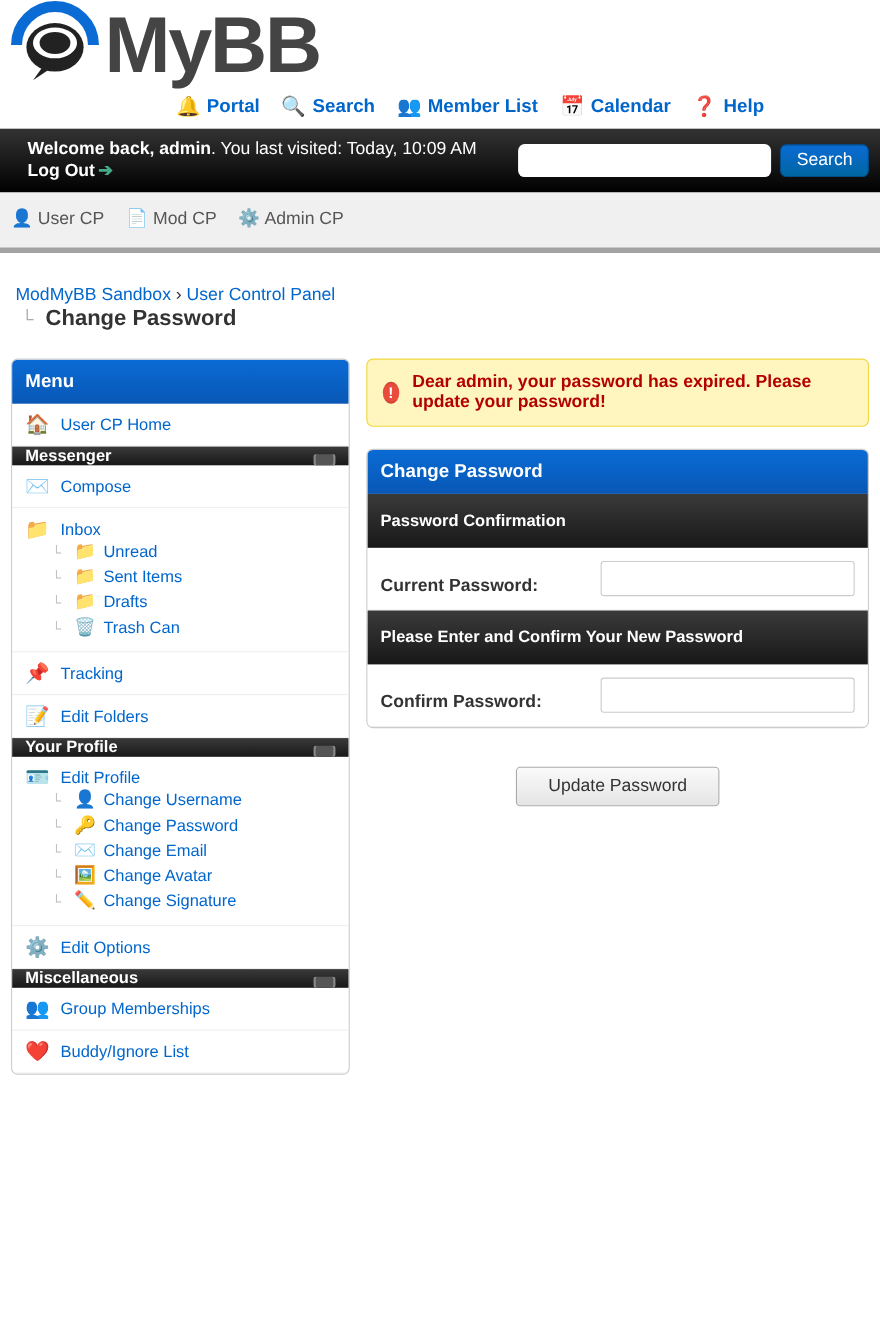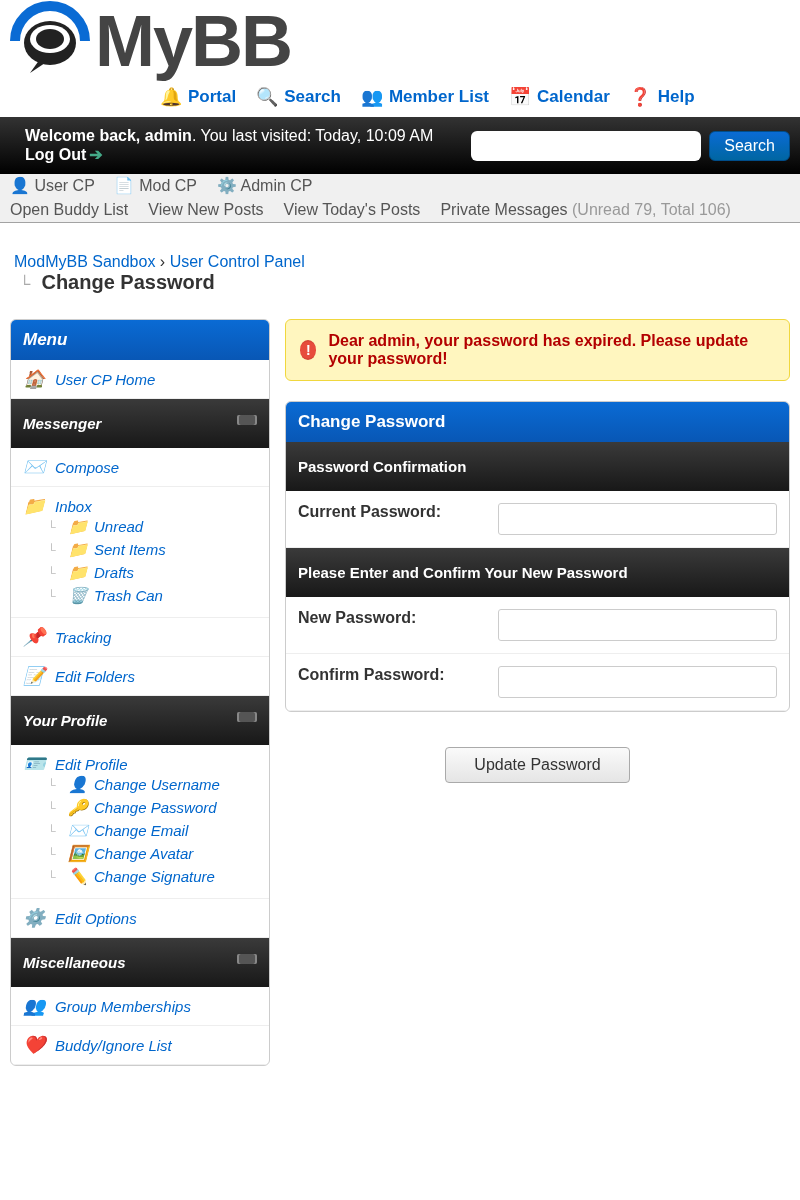--- a/index.html
+++ b/index.html
@@ -18,60 +18,60 @@
 
 .welcome-bar { background: linear-gradient(to bottom, #333, #000); color: #fff; padding: 10px; display: flex; justify-content: space-between; align-items: center; }
 .welcome-text { font-size: 16px; }
 .welcome-text .bold { font-weight: bold; margin-left: 15px; }
 .log-out { color: #fff; font-weight: bold; margin-left: 15px; }
 .search-box { display: flex; gap: 8px; align-items: center; }
 .search-input { width: 230px; height: 30px; border-radius: 6px; border: none; padding: 0 8px; font-size: 14px; }
 .search-btn { background: linear-gradient(to bottom, #0a6bd4, #0066a2); color: #fff; border: 1px solid #004d8a; border-radius: 6px; padding: 5px 14px; font-size: 16px; cursor: pointer; }
 
 
-.sub-nav { background: #f0f0f0; border-bottom: 1px solid #a3a3a3; padding: 3px 10px; color: #555; font-size: 16px; }
+.sub-nav { background: #f0f0f0; border-bottom: 5px solid #a3a3a3; padding: 16px 10px; color: #555; font-size: 16px; }
 .sub-nav-row { display: flex; gap: 20px; flex-wrap: wrap; align-items: center; }
 .sub-nav a, .sub-nav span { color: #555; }
 .sub-nav .gray { color: #999; }
 
 
 .breadcrumb { padding: 30px 10px 10px 14px; font-size: 16px; }
 .breadcrumb .current { font-weight: bold; color: #333; font-size: 20px; }
 .tree-indent { display: inline-block; width: 18px; color: #aaa; margin-left: 5px; }
 
 
 .main-wrap { display: flex; gap: 15px; padding: 15px 10px; }
-.sidebar { width: 260px; flex-shrink: 0; font-style: italic; }
+.sidebar { width: 308px; flex-shrink: 0; }
 .content { flex: 1; }
 
 
 .panel { border: 1px solid #ccc; border-radius: 6px; overflow: hidden; margin-bottom: 15px; background: #fff; }
 .panel-header-blue { background: linear-gradient(to bottom, #0a6bd4, #0857b5); color: #fff; font-weight: bold; padding: 10px 12px; font-size: 17px; }
-.panel-header-dark { background: linear-gradient(to bottom, #3a3a3a, #181818); color: #fff; font-weight: bold; padding: 16px 12px; font-size: 15px; display: flex; justify-content: space-between; align-items: flex-start; }
+.panel-header-dark { background: linear-gradient(to bottom, #3a3a3a, #181818); color: #fff; font-weight: bold; padding: 0 12px; font-size: 15px; display: flex; justify-content: space-between; align-items: flex-end; }
 .collapse-dots { width: 20px; height: 10px; background: #555; border-radius: 2px; box-shadow: inset 2px 0 0 #888, inset -2px 0 0 #888; }
 
 
 .menu-item { display: flex; align-items: center; gap: 10px; padding: 10px 12px; border-bottom: 1px solid #eee; font-size: 15px; }
 .menu-item a { color: #0066cc; }
 .sub-items { padding-left: 12px; }
 .sub-item { display: flex; align-items: center; gap: 6px; padding: 3px 12px; font-size: 15px; }
 .tree-mark { color: #bbb; font-size: 12px; width: 15px; }
 
 
 .emo { font-size: 18px; line-height: 1; width: 22px; text-align: center; }
 .emo-sm { font-size: 16px; line-height: 1; width: 20px; text-align: center; }
 
 
 .alert { background: #fff6bf; border: 1px solid #f0d73e; border-radius: 6px; padding: 12px 14px; display: flex; gap: 12px; align-items: center; margin-bottom: 20px; }
 .alert-icon { width: 20px; height: 20px; background: radial-gradient(circle, #e74c3c 60%, #a82a1c 100%); border-radius: 50%; color: #fff; font-weight: bold; display: flex; align-items: center; justify-content: center; font-size: 14px; }
 .alert-text { color: #b30000; font-weight: bold; font-size: 16px; }
 
 
 .form-section-dark { background: linear-gradient(to bottom, #3a3a3a, #181818); color: #fff; font-weight: bold; padding: 16px 12px; font-size: 15px; }
-.form-row { display: flex; align-items: flex-start; padding: 12px; border-bottom: 1px solid #eee; }
+.form-row { display: flex; align-items: flex-end; padding: 12px; border-bottom: 1px solid #eee; }
 .form-row label { font-weight: bold; font-size: 16px; width: 200px; color: #333; }
 .form-row input { flex: 1; height: 32px; border: 1px solid #ccc; border-radius: 3px; padding: 0 8px; font-size: 14px; }
 .update-btn-wrap { text-align: center; padding: 20px 0; }
 .update-btn { background: linear-gradient(to bottom, #fafafa, #e5e5e5); border: 1px solid #aaa; border-radius: 4px; padding: 8px 28px; font-size: 16px; cursor: pointer; color: #333; }
 
 
 .logo-svg { width: 80px; height: 80px; }
 
 
 .arrow-out { color: #4a8; margin-left: 3px; }
@@ -125,26 +125,20 @@
     <button class="search-btn">Search</button>
   </div>
 </div>
 
 <div class="sub-nav">
   <div class="sub-nav-row">
     <a><span class="emo-sm">👤</span> <span>User CP</span></a>
     <a><span class="emo-sm">📄</span> <span>Mod CP</span></a>
     <a><span class="emo-sm">⚙️</span> <span>Admin CP</span></a>
   </div>
-  <div class="sub-nav-row" style="margin-top:6px;">
-    <a>Open Buddy List</a>
-    <a>View New Posts</a>
-    <a>View Today's Posts</a>
-    <span><a>Private Messages</a> <span class="gray">(Unread 79, Total 106)</span></span>
-  </div>
 </div>
 
 <div class="breadcrumb">
   <a>ModMyBB Sandbox</a> ›
   <a>User Control Panel</a><br>
   <span class="tree-indent">└</span>
   <span class="current">Change Password</span>
 </div>
 
 <div class="main-wrap">
@@ -267,24 +261,20 @@
 
     <div class="panel">
       <div class="panel-header-blue">Change Password</div>
       <div class="form-section-dark">Password Confirmation</div>
       <div class="form-row">
         <label>Current Password:</label>
         <input type="password" style="">
       </div>
       <div class="form-section-dark">Please Enter and Confirm Your New Password</div>
       <div class="form-row">
-        <label>New Password:</label>
-        <input type="password" style="">
-      </div>
-      <div class="form-row">
         <label>Confirm Password:</label>
         <input type="password" style="">
       </div>
     </div>
 
     <div class="update-btn-wrap">
       <button class="update-btn">Update Password</button>
     </div>
   </div>
 </div>

